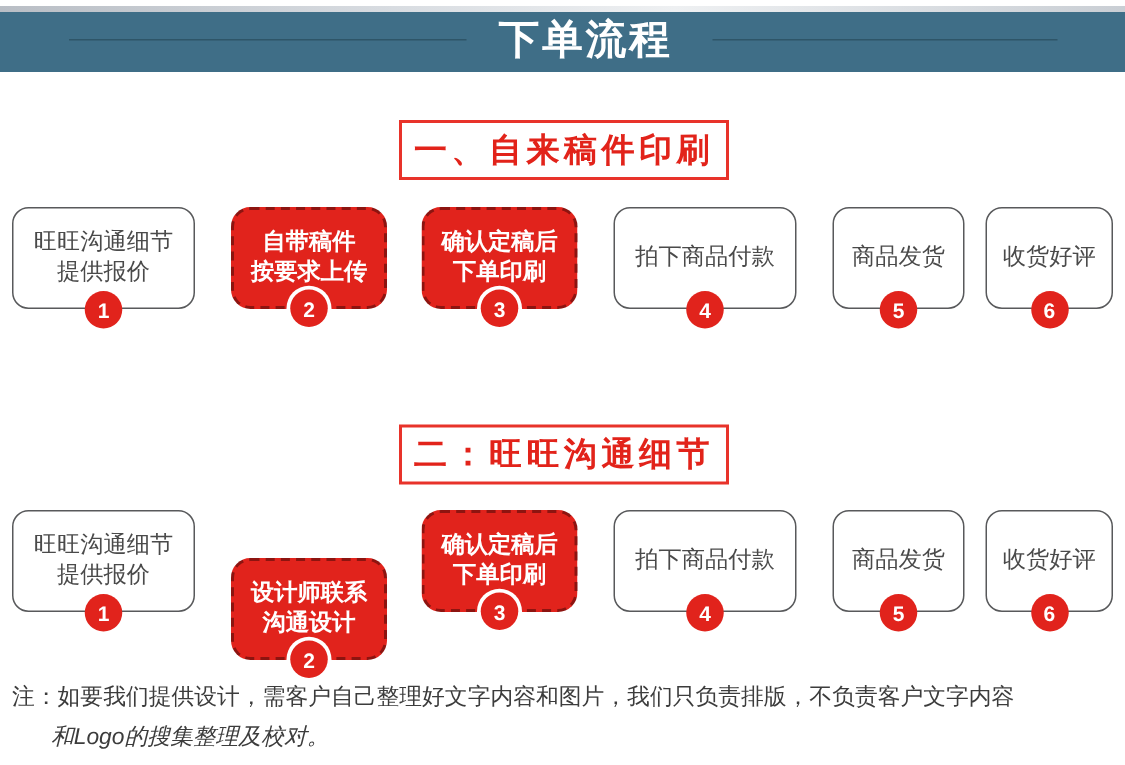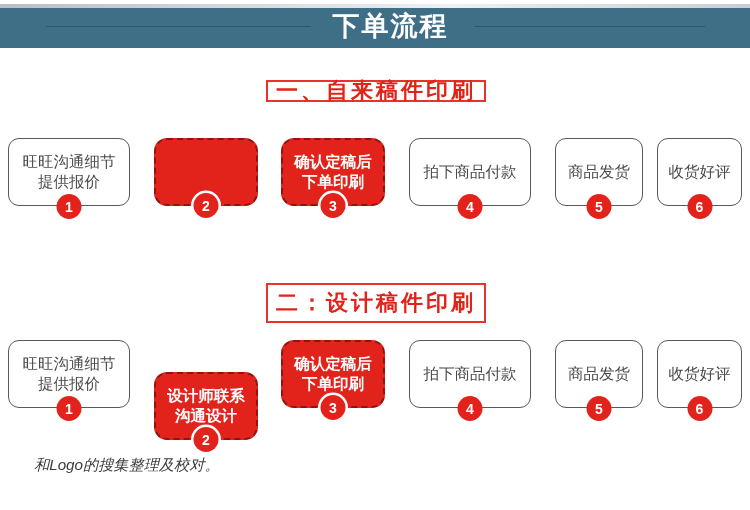--- a/index.html
+++ b/index.html
@@ -59,21 +59,21 @@
     display: flex;
     align-items: center;
     justify-content: center;
     color: #e2231a;
     font-size: 22px;
     font-weight: bold;
     letter-spacing: 3px;
     background: #ffffff;
     white-space: nowrap;
   }
-  #section-title-1 { left: 266px; top: 80px;  width: 220px; height: 22px; text-align: right; }
+  #section-title-1 { left: 266px; top: 80px;  width: 220px; height: 40px; text-align: right; }
   #section-title-2 { left: 266px; top: 283px; width: 220px; height: 40px; }
 
   
   .flow-row {
     position: absolute;
     left: 0;
     width: 750px;
     height: 90px;
   }
   #flow-row-1 { top: 136px; }
@@ -168,20 +168,22 @@
 
 <div class="section-title" id="section-title-1">一、自来稿件印刷</div>
 
 <div class="flow-row" id="flow-row-1">
     <div class="step plain" style="left: 8px; width: 122px;">
       <div class="step-text">旺旺沟通细节
 提供报价</div>
       <div class="badge">1</div>
     </div>
     <div class="step accent" style="left: 154px; width: 104px;">
+      <div class="step-text">自带稿件
+按要求上传</div>
       <div class="badge">2</div>
     </div>
     <div class="step accent" style="left: 281px; width: 104px;">
       <div class="step-text">确认定稿后
 下单印刷</div>
       <div class="badge">3</div>
     </div>
     <div class="step plain" style="left: 409px; width: 122px;">
       <div class="step-text">拍下商品付款</div>
       <div class="badge">4</div>
@@ -189,21 +191,21 @@
     <div class="step plain" style="left: 555px; width: 88px;">
       <div class="step-text">商品发货</div>
       <div class="badge">5</div>
     </div>
     <div class="step plain" style="left: 657px; width: 85px;">
       <div class="step-text">收货好评</div>
       <div class="badge">6</div>
     </div>
   </div>
 
-<div class="section-title" id="section-title-2">二：设计稿件印刷</div>
+<div class="section-title" id="section-title-2">二：旺旺沟通细节</div>
 
 <div class="flow-row" id="flow-row-2">
     <div class="step plain" style="left: 8px; width: 122px;">
       <div class="step-text">旺旺沟通细节
 提供报价</div>
       <div class="badge">1</div>
     </div>
     <div class="step accent" style="left: 154px; width: 104px; margin-top: 32px;">
       <div class="step-text">设计师联系
 沟通设计</div>
@@ -222,14 +224,15 @@
       <div class="step-text">商品发货</div>
       <div class="badge">5</div>
     </div>
     <div class="step plain" style="left: 657px; width: 85px;">
       <div class="step-text">收货好评</div>
       <div class="badge">6</div>
     </div>
   </div>
 
 <div class="note">
+  <span>注：如要我们提供设计，需客户自己整理好文字内容和图片，我们只负责排版，不负责客户文字内容</span>
   <span class="note-line-2">和Logo的搜集整理及校对。</span>
 </div>
 
 </body></html>

